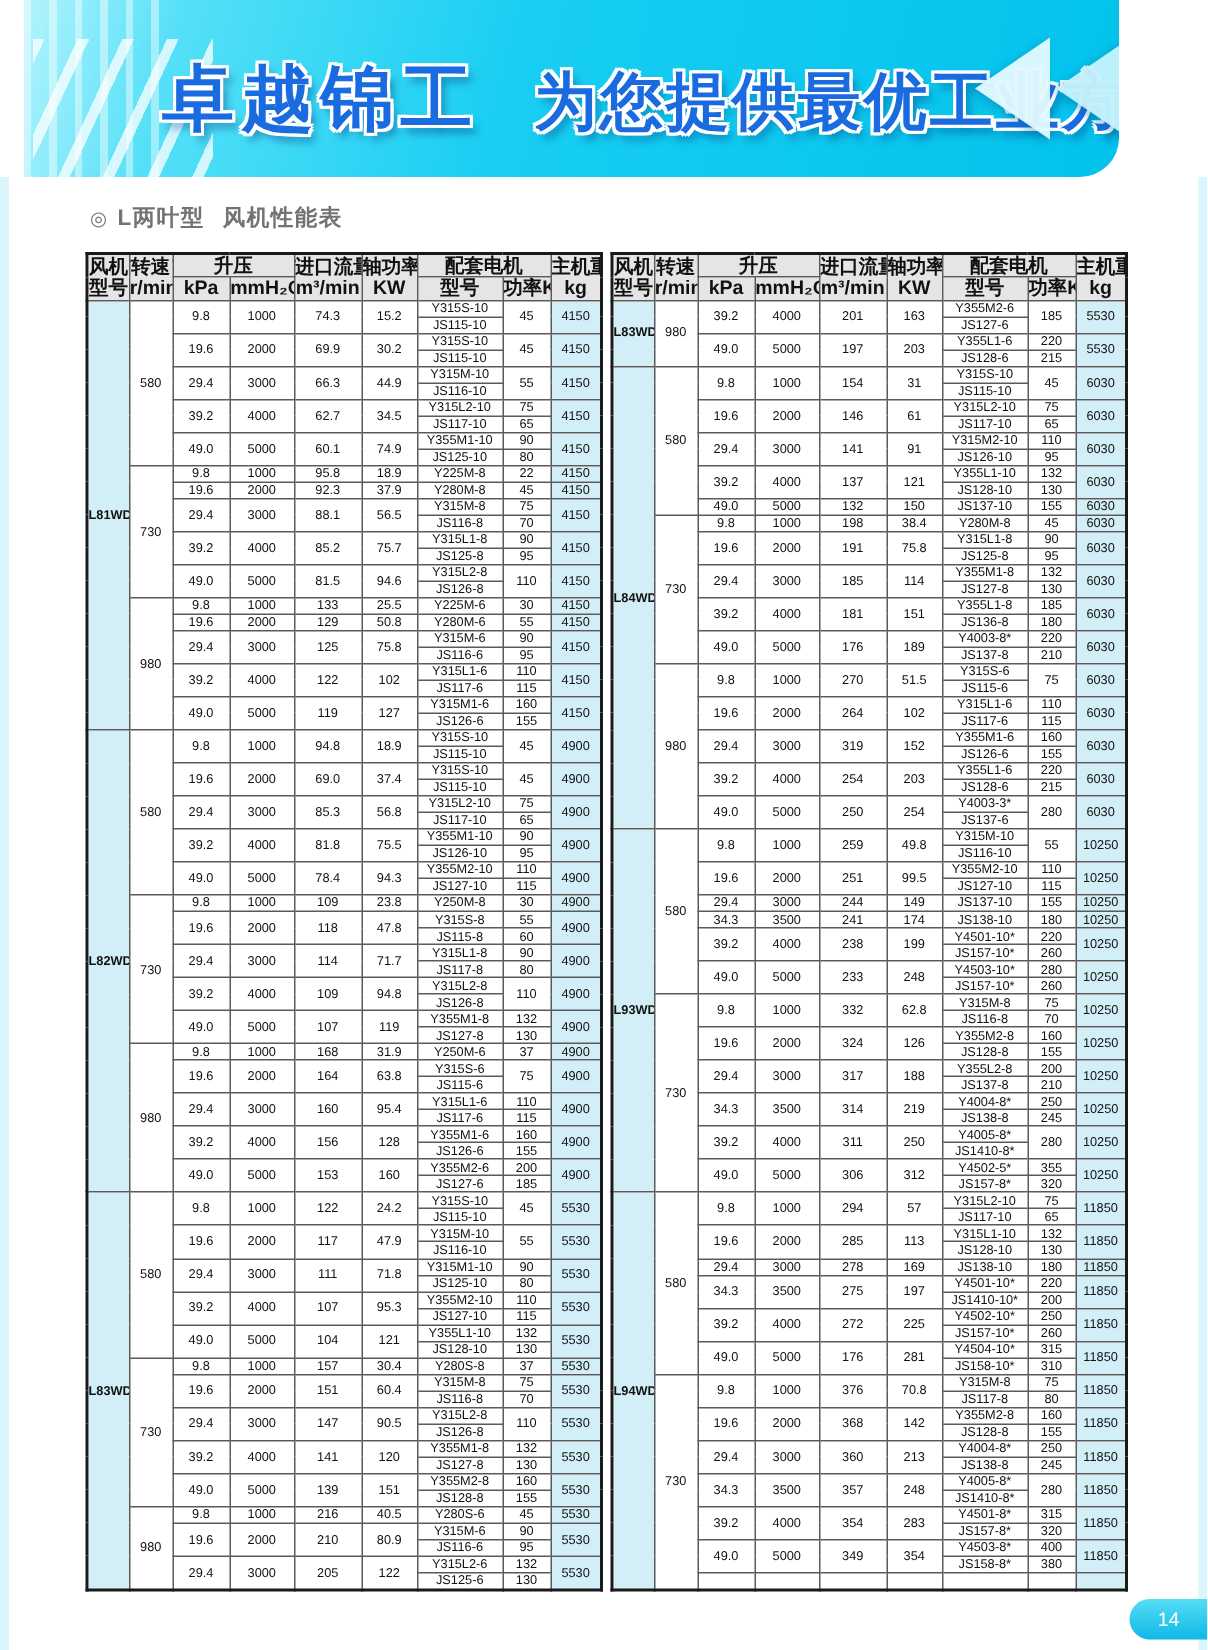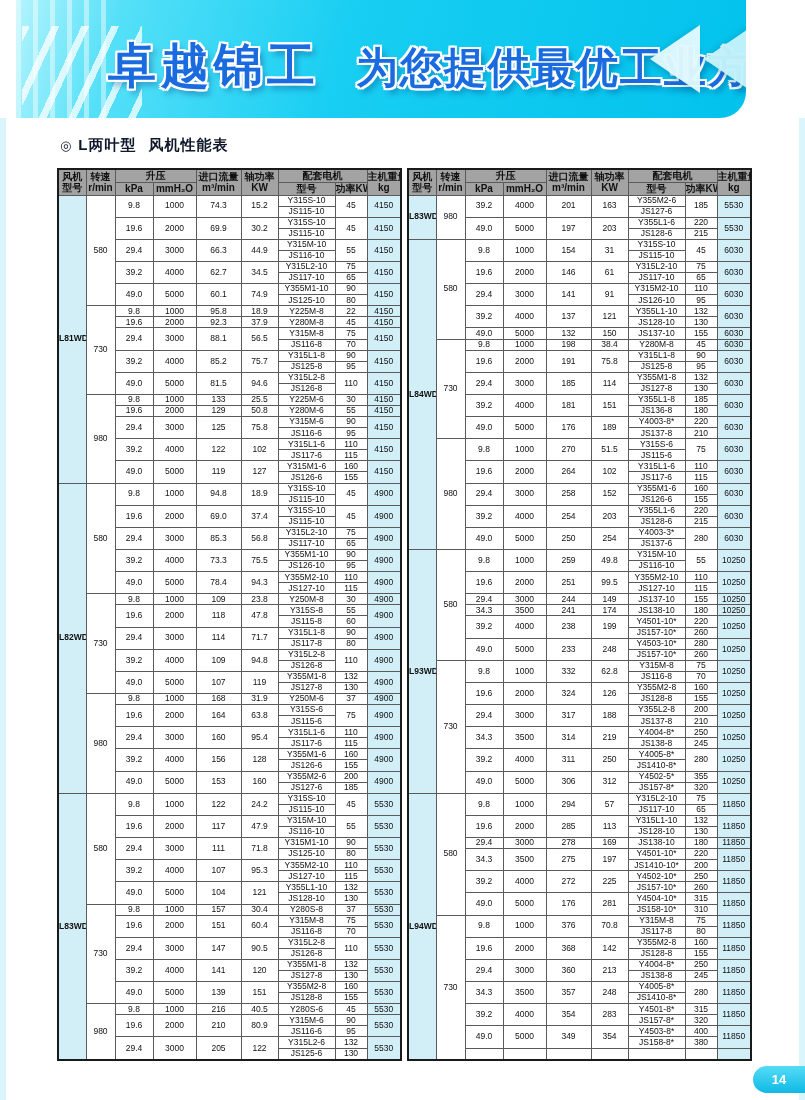--- a/index.html
+++ b/index.html
@@ -21,33 +21,33 @@
   .slogan { font-size:42px; letter-spacing:2px; margin-left:36px; }
   .arrow { position:absolute; top:25px; width:0; height:0;
     border-top:34px solid transparent; border-bottom:34px solid transparent;
     border-right:50px solid rgba(228,251,255,.95); filter:drop-shadow(-3px 2px 3px rgba(0,100,150,.35)); }
   .arrow1 { right:46px; } .arrow2 { right:-8px; border-right-color:rgba(198,244,252,.95); }
 
   .edge-strip { position:absolute; top:118px; width:6px; height:982px; background:#daf6fc; }
   .edge-left { left:0; } .edge-right { right:0; }
 
   
-  .section-title { position:absolute; left:60px; top:136px; color:#0f172a; font-weight:bold;
+  .section-title { position:absolute; left:60px; top:136px; color:#737373; font-weight:bold;
     font-size:15px; letter-spacing:1px; padding-bottom:18px; border-bottom:2px solid #e8000d;
     padding-right:26px; white-space:nowrap; }
   .section-title .bullet { font-size:13px; margin-right:6px; }
   .section-title .t2 { margin-left:12px; }
 
   
   .tables { position:absolute; left:57px; top:168px; display:flex; gap:5px; }
   table.perf { border-collapse:collapse; table-layout:fixed; width:343px; height:893px;
     border:2px solid #1a1a1a; }
   .perf th, .perf td { border:1px solid #5a5a5a; text-align:center; vertical-align:middle;
     padding:0; font-size:8.5px; line-height:1.1; color:#111; overflow:hidden; white-space:nowrap; }
-  .perf thead th { background:#a3a3a3; height:13px; font-weight:600; font-size:10px; }
+  .perf thead th { background:#e5e5e5; height:13px; font-weight:600; font-size:13px; }
   .perf thead th span { display:block; }
   td.c-model { background:#d2eef7; font-weight:600; }
   td.c-weight { background:#d2eef7; }
   .perf tbody tr { height:11px; }
 </style>
 </head>
 <body>
 
 <div class="page">
 
@@ -328,21 +328,21 @@
             <td>75</td>
             <td rowspan="2" class="c-weight">4900</td>
           </tr>
           <tr>
             <td>JS117-10</td>
             <td>65</td>
           </tr>
           <tr>
             <td rowspan="2">39.2</td>
             <td rowspan="2">4000</td>
-            <td rowspan="2">73.3</td>
+            <td rowspan="2">81.8</td>
             <td rowspan="2">75.5</td>
             <td>Y355M1-10</td>
             <td>90</td>
             <td rowspan="2" class="c-weight">4900</td>
           </tr>
           <tr>
             <td>JS126-10</td>
             <td>95</td>
           </tr>
           <tr>
@@ -863,21 +863,21 @@
             <td>110</td>
             <td rowspan="2" class="c-weight">6030</td>
           </tr>
           <tr>
             <td>JS117-6</td>
             <td>115</td>
           </tr>
           <tr>
             <td rowspan="2">29.4</td>
             <td rowspan="2">3000</td>
-            <td rowspan="2">258</td>
+            <td rowspan="2">319</td>
             <td rowspan="2">152</td>
             <td>Y355M1-6</td>
             <td>160</td>
             <td rowspan="2" class="c-weight">6030</td>
           </tr>
           <tr>
             <td>JS126-6</td>
             <td>155</td>
           </tr>
           <tr>
@@ -1216,14 +1216,14 @@
             <td></td>
             <td></td>
             <td class="c-weight"></td>
           </tr>
         </tbody>
     </table>
   </div>
 
   <div class="page-badge" style="position:absolute; right:0; top:1066px; width:52px; height:27px;
               background:linear-gradient(180deg,#55dcf5,#0fb9e6); border-radius:14px 0 0 14px;
-              color:#fff; font-weight:bold; font-size:13px; display:flex; align-items:center; justify-content:center;">14</div>
+              color:#fff; font-weight:normal; font-size:13px; display:flex; align-items:center; justify-content:center;">14</div>
 </div>
 
 </body></html>

